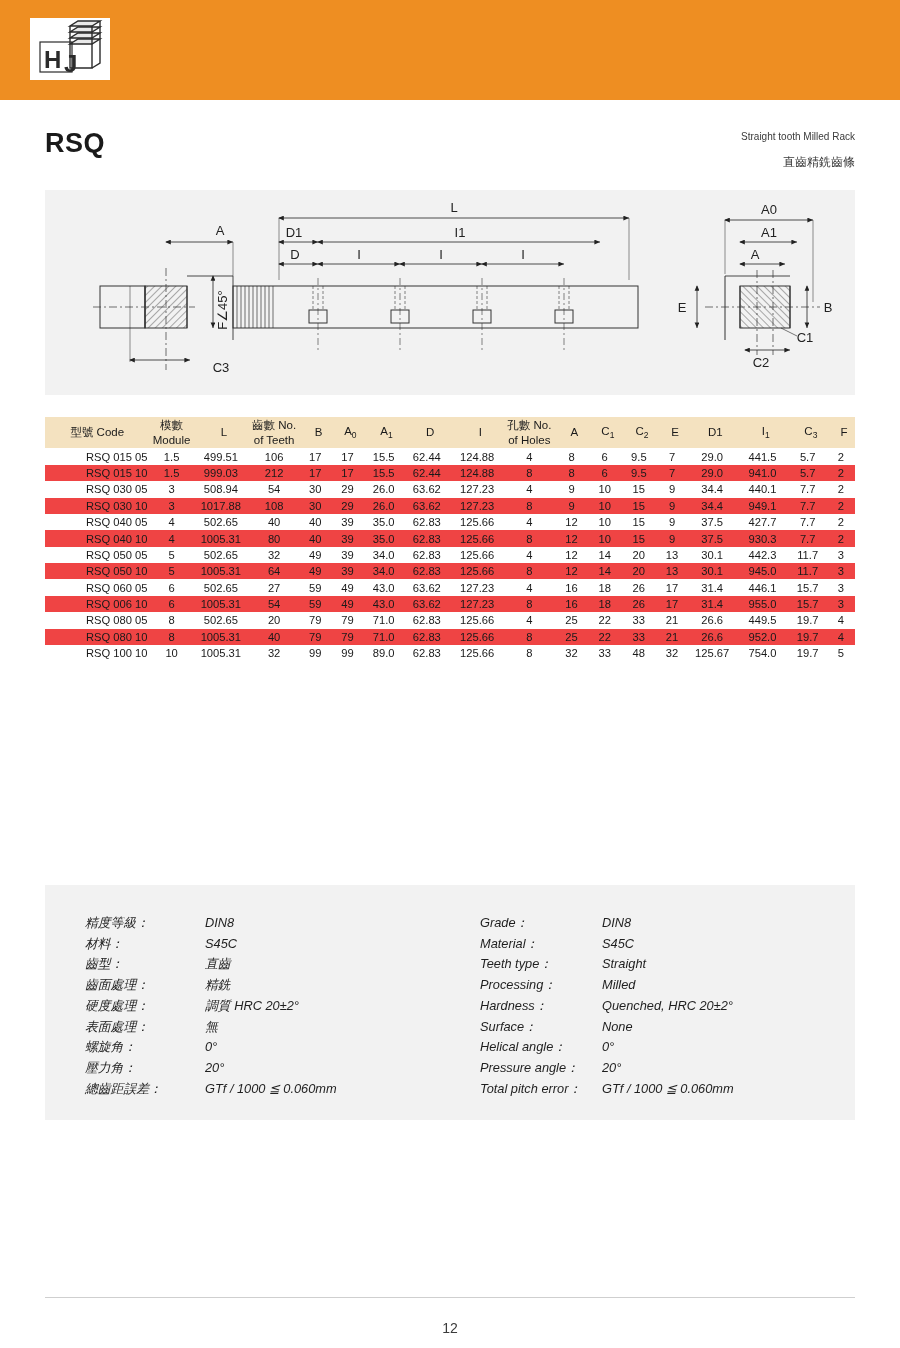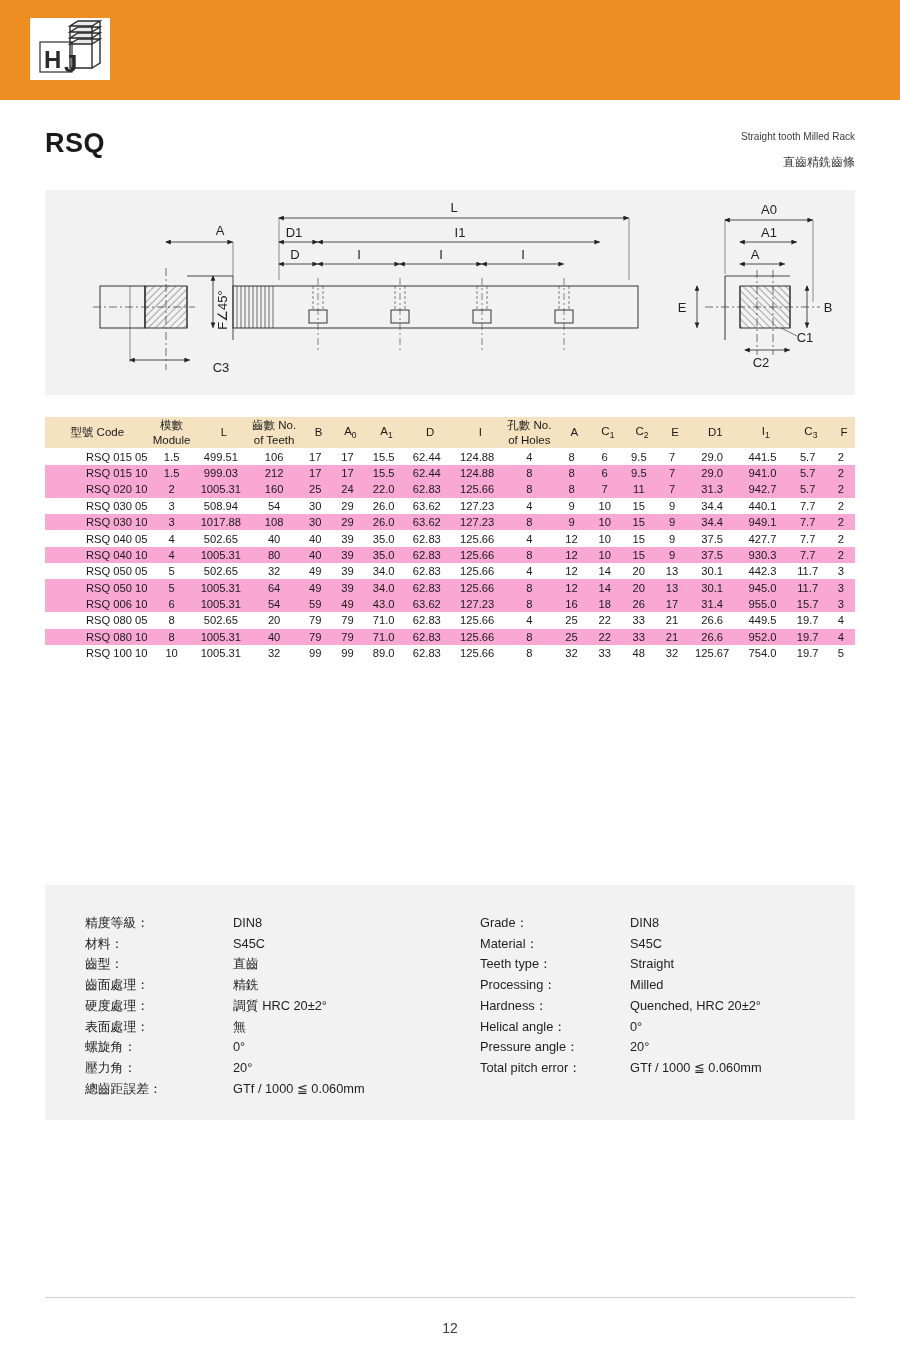--- a/index.html
+++ b/index.html
@@ -100,21 +100,21 @@
   table.spec tbody td {
     padding: 2.2px 2px;
     text-align: center;
     border: none;
     white-space: nowrap;
   }
   table.spec tbody td.code-col {
     text-align: right;
     padding-left: 12px;
   }
-  table.spec tbody tr.alt { background: #f9a8d4; }
+  table.spec tbody tr.alt { background: #ef4444; }
   table.spec tbody tr.plain { background: #ffffff; }
   .sub { font-size: 8.5px; vertical-align: sub; }
 
   
   .notes-panel {
     position: absolute;
     left: 45px; top: 885px;
     width: 810px; height: 235px;
     background: #f2f2f2;
   }
@@ -122,31 +122,32 @@
     position: absolute;
     top: 28px;
     font-size: 12.8px;
     color: #1f1f1f;
   }
   .notes-col.left { left: 40px; }
   .notes-col.right { left: 435px; }
   .note-row {
     display: flex;
     line-height: 1.62;
+    font-style: italic;
   }
   .note-label {
     width: 120px;
     flex: 0 0 120px;
     white-space: nowrap;
   }
   .notes-col.right .note-label {
     width: 122px;
     flex: 0 0 122px;
   }
-  .note-value { white-space: nowrap; margin-left: 28px; }
+  .note-value { white-space: nowrap; }
 
   
   .footer-line {
     position: absolute;
     left: 45px; top: 1297px;
     width: 810px; height: 1px;
     background: #cfcfcf;
   }
   .page-number {
     position: absolute;
@@ -450,40 +451,20 @@
           <td>8</td>
           <td>8</td>
           <td>6</td>
           <td>9.5</td>
           <td>7</td>
           <td>29.0</td>
           <td>941.0</td>
           <td>5.7</td>
           <td>2</td>
         </tr>
-        <tr class="alt">
-          <td class="code-col">RSQ 020 10</td>
-          <td>2</td>
-          <td>1005.31</td>
-          <td>160</td>
-          <td>25</td>
-          <td>24</td>
-          <td>22.0</td>
-          <td>62.83</td>
-          <td>125.66</td>
-          <td>8</td>
-          <td>8</td>
-          <td>7</td>
-          <td>11</td>
-          <td>7</td>
-          <td>31.3</td>
-          <td>942.7</td>
-          <td>5.7</td>
-          <td>2</td>
-        </tr>
         <tr class="plain">
           <td class="code-col">RSQ 030 05</td>
           <td>3</td>
           <td>508.94</td>
           <td>54</td>
           <td>30</td>
           <td>29</td>
           <td>26.0</td>
           <td>63.62</td>
           <td>127.23</td>
@@ -590,20 +571,40 @@
           <td>8</td>
           <td>12</td>
           <td>14</td>
           <td>20</td>
           <td>13</td>
           <td>30.1</td>
           <td>945.0</td>
           <td>11.7</td>
           <td>3</td>
         </tr>
+        <tr class="plain">
+          <td class="code-col">RSQ 060 05</td>
+          <td>6</td>
+          <td>502.65</td>
+          <td>27</td>
+          <td>59</td>
+          <td>49</td>
+          <td>43.0</td>
+          <td>63.62</td>
+          <td>127.23</td>
+          <td>4</td>
+          <td>16</td>
+          <td>18</td>
+          <td>26</td>
+          <td>17</td>
+          <td>31.4</td>
+          <td>446.1</td>
+          <td>15.7</td>
+          <td>3</td>
+        </tr>
         <tr class="alt">
           <td class="code-col">RSQ 006 10</td>
           <td>6</td>
           <td>1005.31</td>
           <td>54</td>
           <td>59</td>
           <td>49</td>
           <td>43.0</td>
           <td>63.62</td>
           <td>127.23</td>
@@ -735,20 +736,24 @@
       </div>
       <div class="note-row">
         <div class="note-label">Processing：</div>
         <div class="note-value">Milled</div>
       </div>
       <div class="note-row">
         <div class="note-label">Hardness：</div>
         <div class="note-value">Quenched, HRC 20±2°</div>
       </div>
       <div class="note-row">
+        <div class="note-label">Surface：</div>
+        <div class="note-value">None</div>
+      </div>
+      <div class="note-row">
         <div class="note-label">Helical angle：</div>
         <div class="note-value">0°</div>
       </div>
       <div class="note-row">
         <div class="note-label">Pressure angle：</div>
         <div class="note-value">20°</div>
       </div>
       <div class="note-row">
         <div class="note-label">Total pitch error：</div>
         <div class="note-value">GTf / 1000 ≦ 0.060mm</div>

